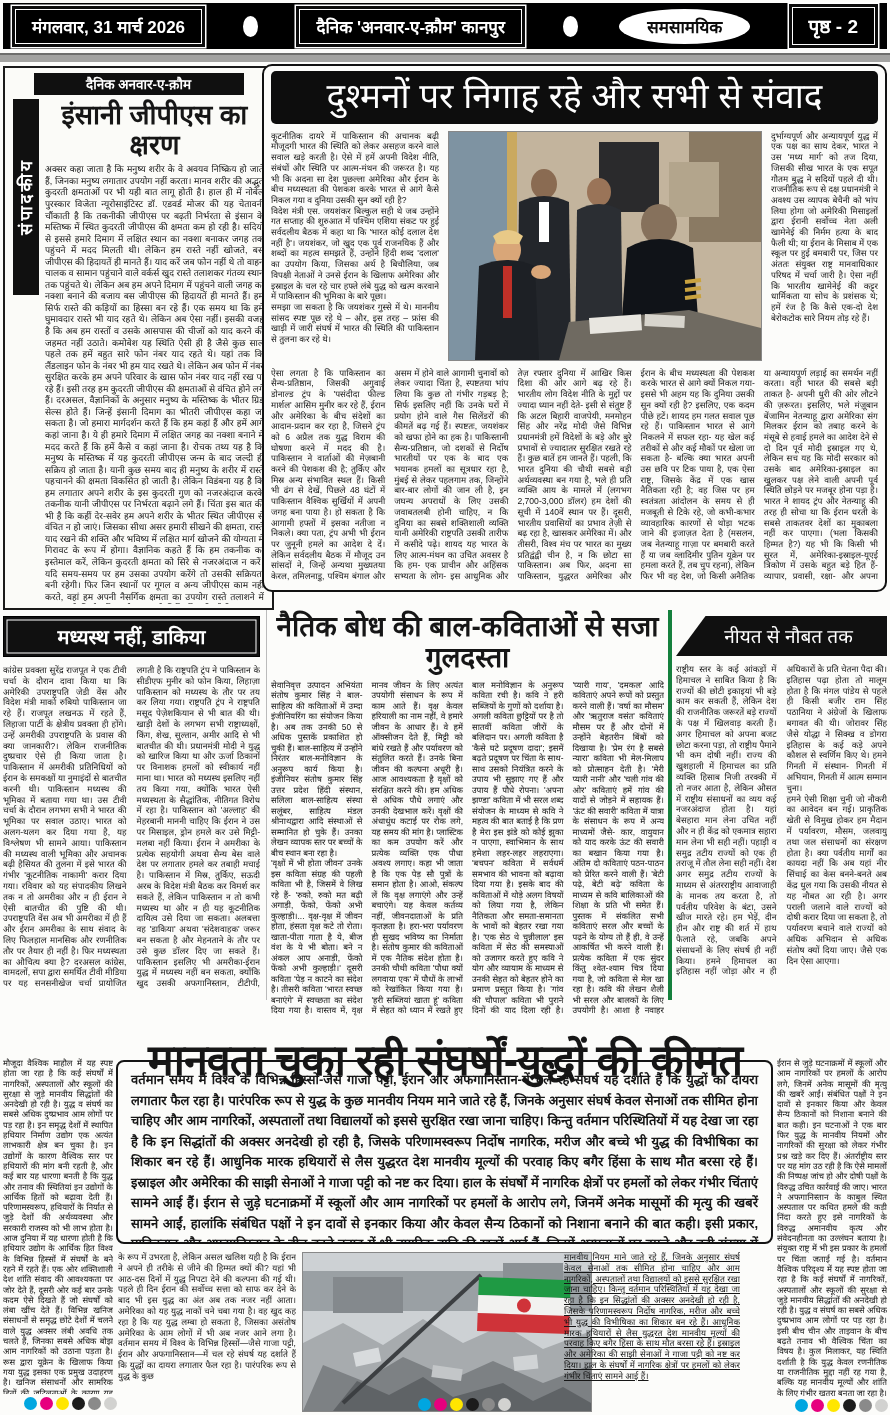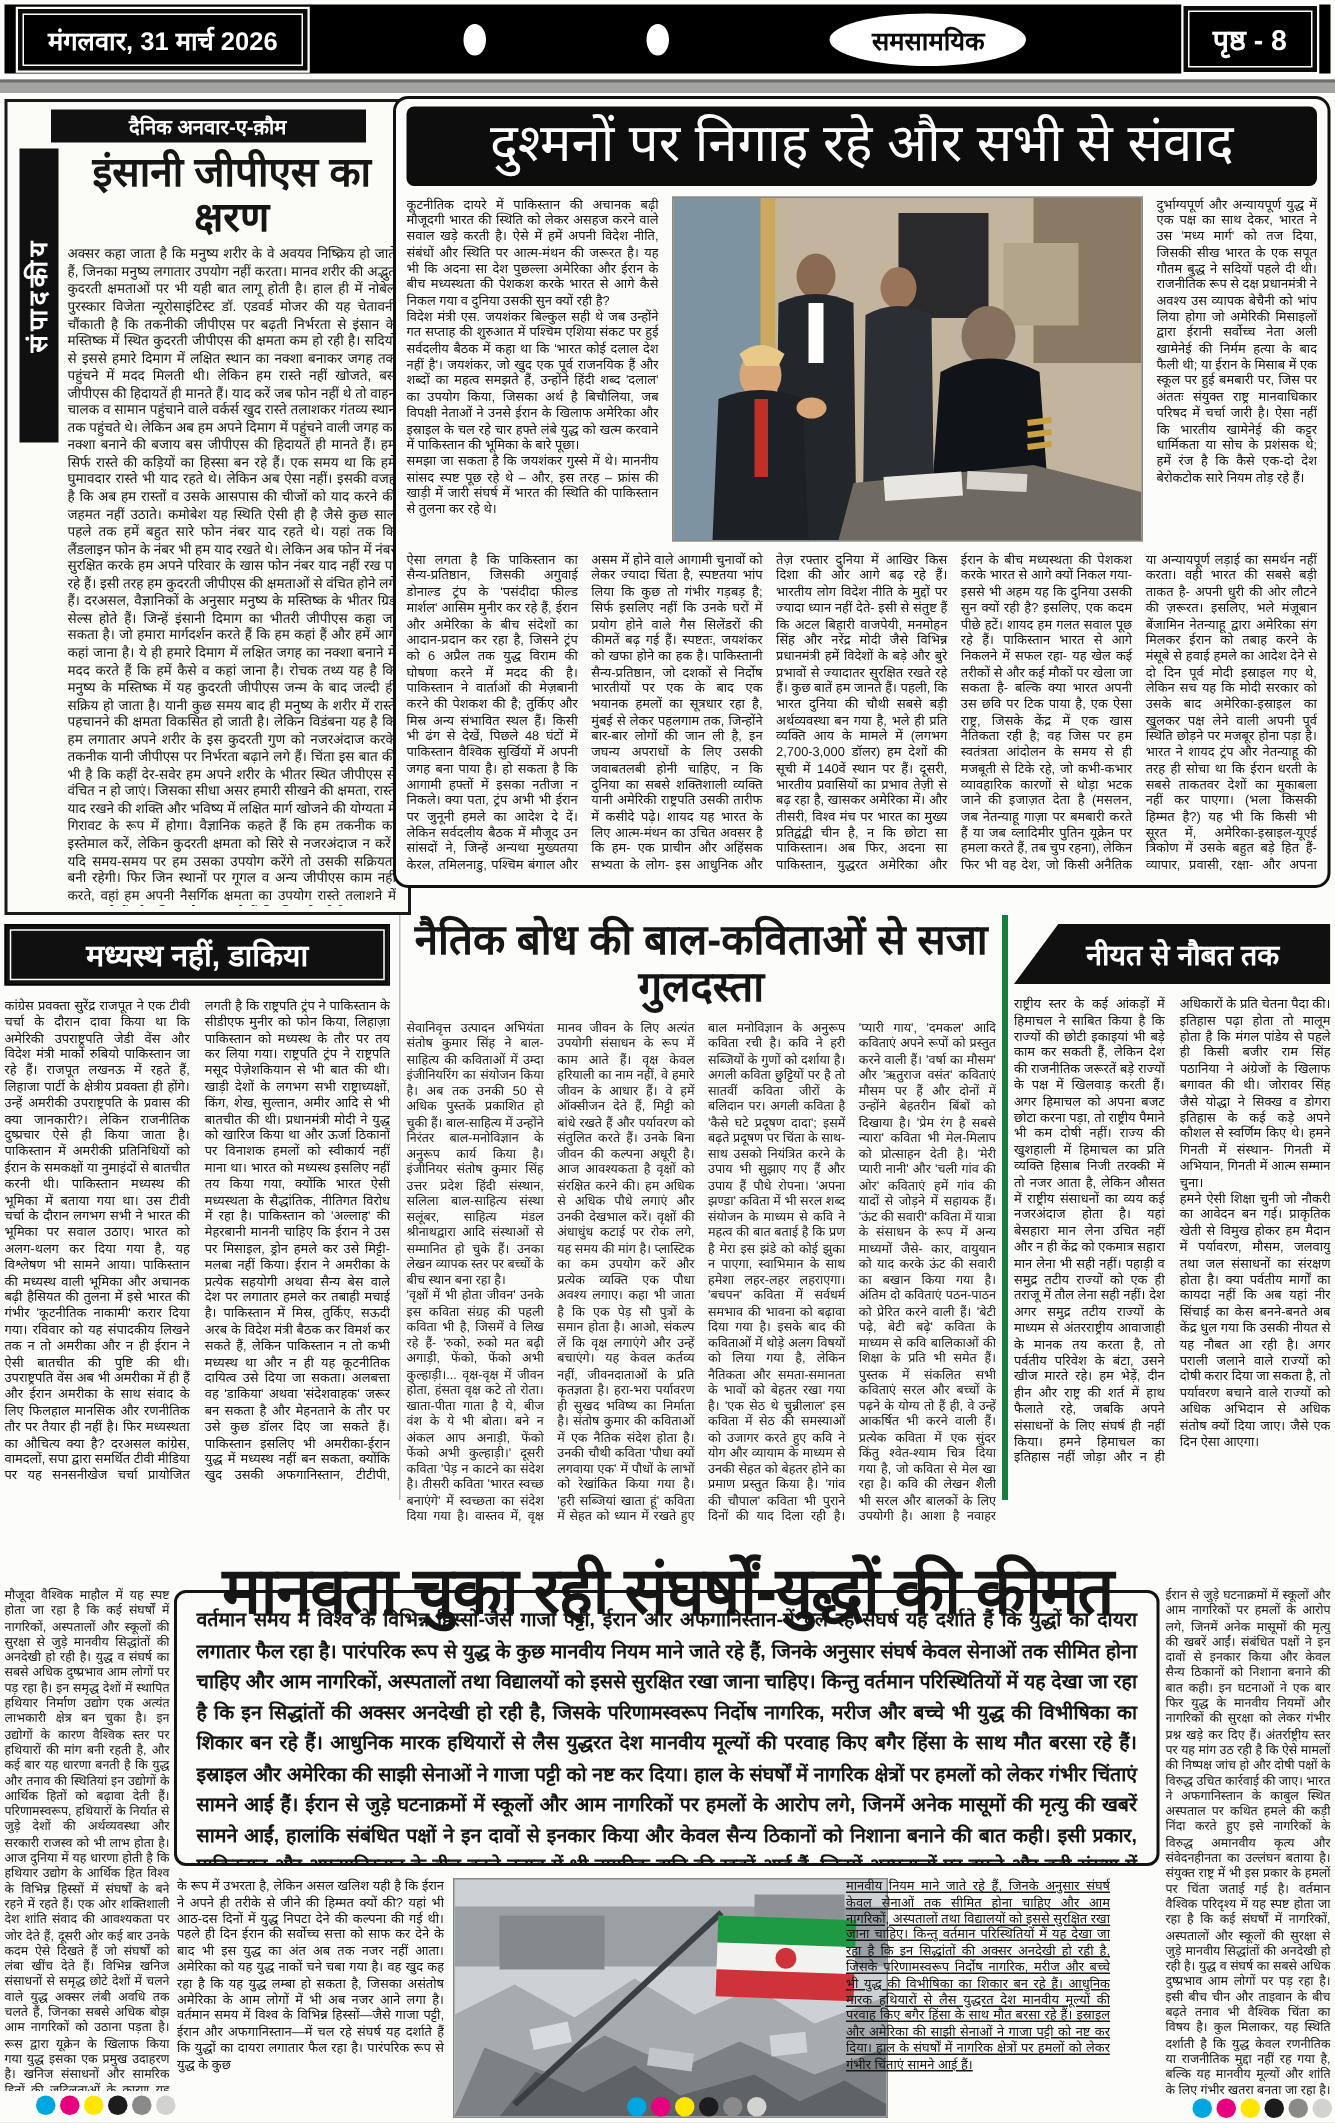--- a/index.html
+++ b/index.html
@@ -43,21 +43,21 @@
                      text-align:center;font-size:20px;font-weight:bold;padding:6px 0;}
   .mid-cols2{margin-top:8px;column-count:2;column-gap:10px;font-size:8.6px;line-height:10.8px;
              height:332px;text-align:justify;white-space:pre-line;overflow:hidden;}
   .mid-center{position:absolute;left:266px;top:610px;width:406px;height:390px;border-left:1px solid #bbb;border-right:4px solid #15803d;
               padding:0 4px;box-sizing:border-box;}
   .mid-center-headline{text-align:center;font-size:28px;font-weight:bold;line-height:1.1;margin:2px 0 6px 0;}
   .mid-cols4{column-count:4;column-gap:9px;font-size:8.4px;line-height:10.5px;height:338px;
              text-align:justify;white-space:pre-line;overflow:hidden;}
   .mid-right{position:absolute;left:676px;top:616px;width:211px;height:384px;}
   .mid-right-headline{background:#101010;color:#fff;clip-path:polygon(14% 0,100% 0,100% 100%,0 100%);
-                      text-align:center;font-size:19px;font-weight:bold;padding:7px 0 7px 14px;}
+                      text-align:center;font-size:19px;font-weight:normal;padding:7px 0 7px 14px;}
   
   .war-headline{position:absolute;left:0;top:1000px;width:890px;text-align:center;
                 font-size:43px;font-weight:bold;letter-spacing:-1px;}
   .war-left{position:absolute;left:3px;top:1058px;width:110px;height:336px;font-size:8.3px;line-height:10.3px;}
   .war-intro{position:absolute;left:116px;top:1060px;width:657px;height:184px;border:2.5px solid #141414;
              border-radius:8px;box-sizing:border-box;padding:8px 13px;font-size:13px;font-weight:bold;
              line-height:1.58;text-align:justify;overflow:hidden;}
   .war-right{position:absolute;left:777px;top:1058px;width:110px;height:348px;font-size:8.3px;line-height:10.3px;}
   .war-below-left{position:absolute;left:118px;top:1252px;width:178px;height:158px;font-size:8.6px;line-height:10.8px;}
   .war-photo{position:absolute;left:302px;top:1252px;width:288px;height:158px;border:1px solid #888;overflow:hidden;background:#c9ccce;}
@@ -70,23 +70,24 @@
   .dots-right{left:795px;top:1399px;}
 </style>
 </head>
 <body>
 
 <div class="page">
 
   <header class="masthead">
     <div class="mh-box">मंगलवार, 31 मार्च 2026</div>
     <div class="mh-dot"></div>
+    <div class="mh-box">दैनिक  'अनवार-ए-क़ौम'  कानपुर</div>
     <div class="mh-dot"></div>
     <div class="mh-oval">समसामयिक</div>
-    <div class="mh-box mh-page">पृष्ठ - 8</div>
+    <div class="mh-box mh-page">पृष्ठ - 2</div>
   </header>
   <div class="gray-rule"></div>
 
   <section class="editorial">
     <div class="ed-paperbar">दैनिक अनवार-ए-क़ौम</div>
     <div class="ed-kicker">संपादकीय</div>
     <h2 class="ed-headline">इंसानी जीपीएस का क्षरण</h2>
     <div class="ed-body body-text">अक्सर कहा जाता है कि मनुष्य शरीर के वे अवयव निष्क्रिय हो जाते हैं, जिनका मनुष्य लगातार उपयोग नहीं करता। मानव शरीर की अद्भुत कुदरती क्षमताओं पर भी यही बात लागू होती है। हाल ही में नोबेल पुरस्कार विजेता न्यूरोसाइंटिस्ट डॉ. एडवर्ड मोजर की यह चेतावनी चौंकाती है कि तकनीकी जीपीएस पर बढ़ती निर्भरता से इंसान के मस्तिष्क में स्थित कुदरती जीपीएस की क्षमता कम हो रही है। सदियों से इससे हमारे दिमाग में लक्षित स्थान का नक्शा बनाकर जगह तक पहुंचने में मदद मिलती थी। लेकिन हम रास्ते नहीं खोजते, बस जीपीएस की हिदायतें ही मानते हैं। याद करें जब फोन नहीं थे तो वाहन चालक व सामान पहुंचाने वाले वर्कर्स खुद रास्ते तलाशकर गंतव्य स्थान तक पहुंचते थे। लेकिन अब हम अपने दिमाग में पहुंचने वाली जगह का नक्शा बनाने की बजाय बस जीपीएस की हिदायतें ही मानते हैं। हम सिर्फ रास्ते की कड़ियों का हिस्सा बन रहे हैं। एक समय था कि हमें घुमावदार रास्ते भी याद रहते थे। लेकिन अब ऐसा नहीं। इसकी वजह है कि अब हम रास्तों व उसके आसपास की चीजों को याद करने की जहमत नहीं उठाते। कमोबेश यह स्थिति ऐसी ही है जैसे कुछ साल पहले तक हमें बहुत सारे फोन नंबर याद रहते थे। यहां तक कि लैंडलाइन फोन के नंबर भी हम याद रखते थे। लेकिन अब फोन में नंबर सुरक्षित करके हम अपने परिवार के खास फोन नंबर याद नहीं रख पा रहे हैं। इसी तरह हम कुदरती जीपीएस की क्षमताओं से वंचित होने लगे हैं। दरअसल, वैज्ञानिकों के अनुसार मनुष्य के मस्तिष्क के भीतर ग्रिड सेल्स होते हैं। जिन्हें इंसानी दिमाग का भीतरी जीपीएस कहा जा सकता है। जो हमारा मार्गदर्शन करते हैं कि हम कहां हैं और हमें आगे कहां जाना है। ये ही हमारे दिमाग में लक्षित जगह का नक्शा बनाने में मदद करते हैं कि हमें कैसे व कहां जाना है। रोचक तथ्य यह है कि मनुष्य के मस्तिष्क में यह कुदरती जीपीएस जन्म के बाद जल्दी ही सक्रिय हो जाता है। यानी कुछ समय बाद ही मनुष्य के शरीर में रास्ते पहचानने की क्षमता विकसित हो जाती है। लेकिन विडंबना यह है कि हम लगातार अपने शरीर के इस कुदरती गुण को नजरअंदाज करके तकनीक यानी जीपीएस पर निर्भरता बढ़ाने लगे हैं। चिंता इस बात की भी है कि कहीं देर-सवेर हम अपने शरीर के भीतर स्थित जीपीएस से वंचित न हो जाएं। जिसका सीधा असर हमारी सीखने की क्षमता, रास्ते याद रखने की शक्ति और भविष्य में लक्षित मार्ग खोजने की योग्यता में गिरावट के रूप में होगा। वैज्ञानिक कहते हैं कि हम तकनीक का इस्तेमाल करें, लेकिन कुदरती क्षमता को सिरे से नजरअंदाज न करें। यदि समय-समय पर हम उसका उपयोग करेंगे तो उसकी सक्रियता बनी रहेगी। फिर जिन स्थानों पर गूगल व अन्य जीपीएस काम नहीं करते, वहां हम अपनी नैसर्गिक क्षमता का उपयोग रास्ते तलाशने में कर सकते हैं। वैज्ञानिक शोध कर रहे हैं कि दिमागी जीपीएस प्रारूप का इस्तेमाल रोबोटिक्स में करने में कैसे सफलता मिले। जिससे मशीनें भी वैसा ही व्यवहार करें जैसा हमारा दिमाग करता है।</div>
   </section>
 

